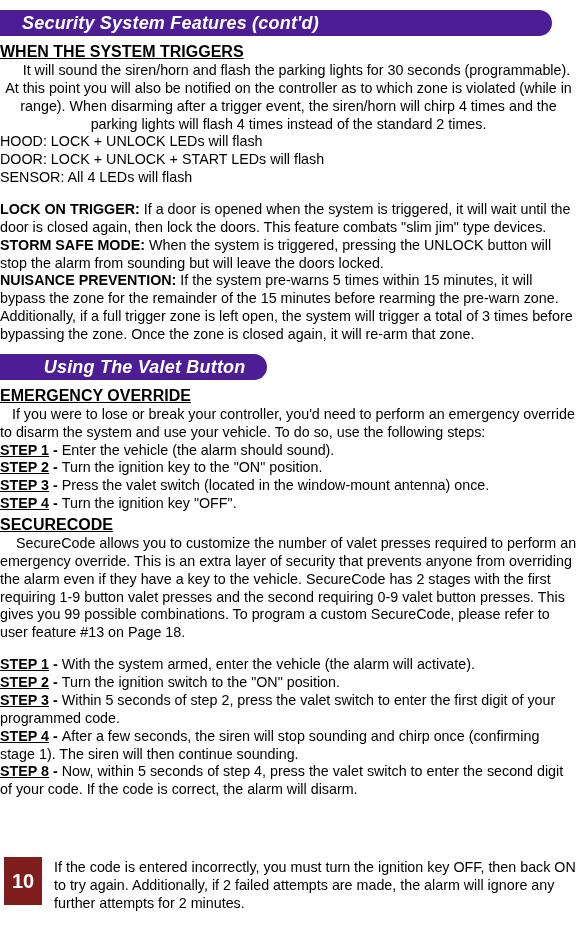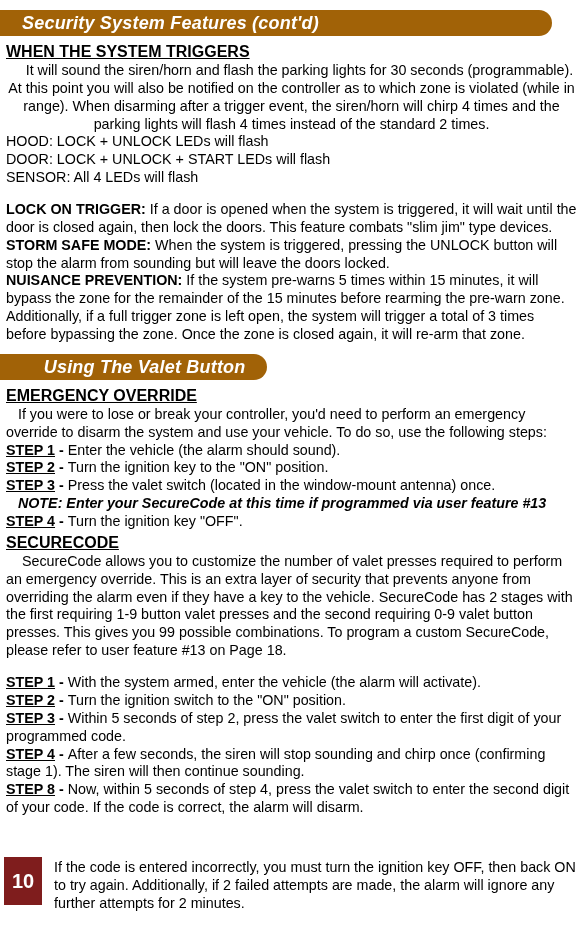--- a/index.html
+++ b/index.html
@@ -6,39 +6,39 @@
   body {
     width: 581px;
     height: 939px;
     background: #fff;
     font-family: Arial, Helvetica, sans-serif;
     font-size: 14.3px;
     line-height: 1.25;
     color: #000;
   }
   .header-band {
-    background: #a16207;
+    background: #4c1d95;
     width: 95%;
     height: 26px;
     border-top-right-radius: 13px;
     border-bottom-right-radius: 13px;
     display: flex;
     align-items: center;
     padding-left: 22px;
     margin-top: 10px;
     margin-bottom: 6px;
   }
   .header-txt {
     color: #fff;
     font-weight: bold;
     font-style: italic;
     font-size: 18px;
     letter-spacing: .2px;
   }
-  .pad { padding: 0 4px 0 6px; }
+  .pad { padding: 0 4px 0 0; }
   .heading-u {
     font-weight: bold;
     text-decoration: underline;
     font-size: 16px;
   }
   .bold { font-weight: bold; }
   .u { text-decoration: underline; }
   .bi { font-weight: bold; font-style: italic; }
   p { margin: 0; }
   .sp { height: 14px; }
@@ -86,21 +86,20 @@
 <div class="header-band" style="width:46%;justify-content:center;">
   <span class="header-txt">Using The Valet Button</span>
 </div>
 
 <div class="pad">
   <p class="heading-u">EMERGENCY OVERRIDE</p>
   <p style="white-space:pre-wrap;">   If you were to lose or break your controller, you'd need to perform an emergency override to disarm the system and use your vehicle. To do so, use the following steps:</p>
   <p><span class="bold u">STEP 1</span><span class="bold"> - </span><span>Enter the vehicle (the alarm should sound).</span></p>
   <p><span class="bold u">STEP 2</span><span class="bold"> - </span><span>Turn the ignition key to the "ON" position.</span></p>
   <p><span class="bold u">STEP 3</span><span class="bold"> - </span><span>Press the valet switch (located in the window-mount antenna) once.</span></p>
-  <p class="bi" style="white-space:pre-wrap;">   NOTE: Enter your SecureCode at this time if programmed via user feature #13</p>
   <p><span class="bold u">STEP 4</span><span class="bold"> - </span><span>Turn the ignition key "OFF".</span></p>
 
   <p class="heading-u" style="margin-top:2px;">SECURECODE</p>
   <p style="white-space:pre-wrap;">    SecureCode allows you to customize the number of valet presses required to perform an emergency override. This is an extra layer of security that prevents anyone from overriding the alarm even if they have a key to the vehicle. SecureCode has 2 stages with the first requiring 1-9 button valet presses and the second requiring 0-9 valet button presses. This gives you 99 possible combinations. To program a custom SecureCode, please refer to user feature #13 on Page 18.</p>
   <div class="sp"></div>
   <p><span class="bold u">STEP 1</span><span class="bold"> - </span><span>With the system armed, enter the vehicle (the alarm will activate).</span></p>
   <p><span class="bold u">STEP 2</span><span class="bold"> - </span><span>Turn the ignition switch to the "ON" position.</span></p>
   <p><span class="bold u">STEP 3</span><span class="bold"> - </span><span>Within 5 seconds of step 2, press the valet switch to enter the first digit of your programmed code.</span></p>
   <p><span class="bold u">STEP 4</span><span class="bold"> - </span><span>After a few seconds, the siren will stop sounding and chirp once (confirming stage 1). The siren will then continue sounding.</span></p>
   <p><span class="bold u">STEP 8</span><span class="bold"> - </span><span>Now, within 5 seconds of step 4, press the valet switch to enter the second digit of your code. If the code is correct, the alarm will disarm.</span></p>

